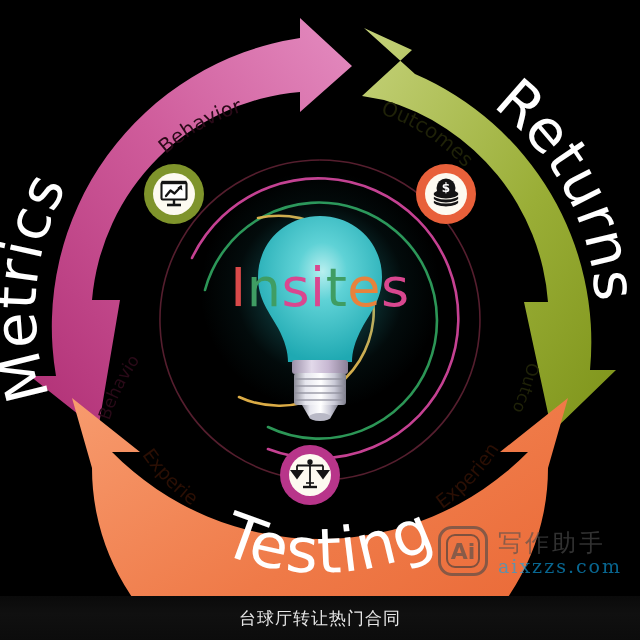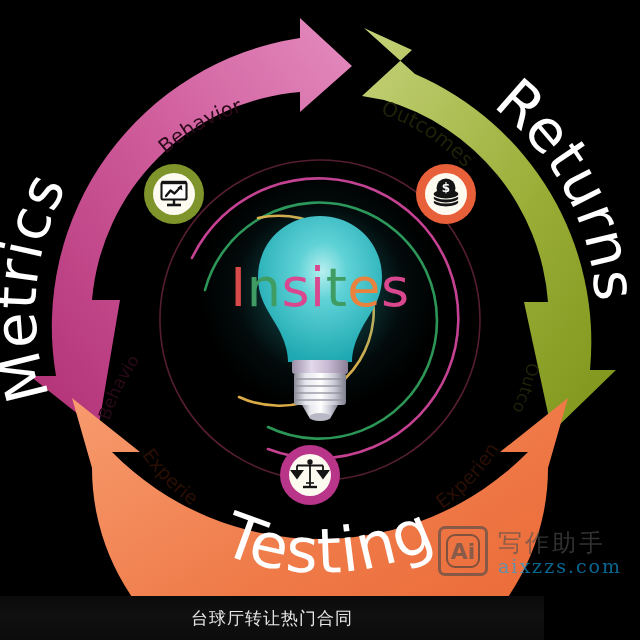--- a/index.html
+++ b/index.html
@@ -24,21 +24,21 @@
     left: 0;
     top: 0;
     width: 640px;
     height: 640px;
     display: block;
   }
   .caption-bar {
     position: absolute;
     left: 0;
     bottom: 0;
-    width: 544px;
+    width: 640px;
     height: 44px;
     display: flex;
     align-items: center;
     justify-content: center;
     background: linear-gradient(180deg, #0a0a0a 0%, #101010 40%, #0c0c0c 100%);
     z-index: 20;
   }
   .caption-text {
     color: #e8e8e8;
     font-size: 17px;
@@ -55,21 +55,21 @@
     pointer-events: none;
     opacity: 0.62;
   }
   .wm-logo {
     position: absolute;
     left: 0;
     top: 2px;
     width: 50px;
     height: 50px;
     border: 3px solid #4a4a4a;
-    border-radius: 7px;
+    border-radius: 14px;
     box-sizing: border-box;
   }
   .wm-logo-inner {
     position: absolute;
     left: 5px;
     top: 5px;
     right: 5px;
     bottom: 5px;
     border: 2px solid #3d3d3d;
     border-radius: 9px;

